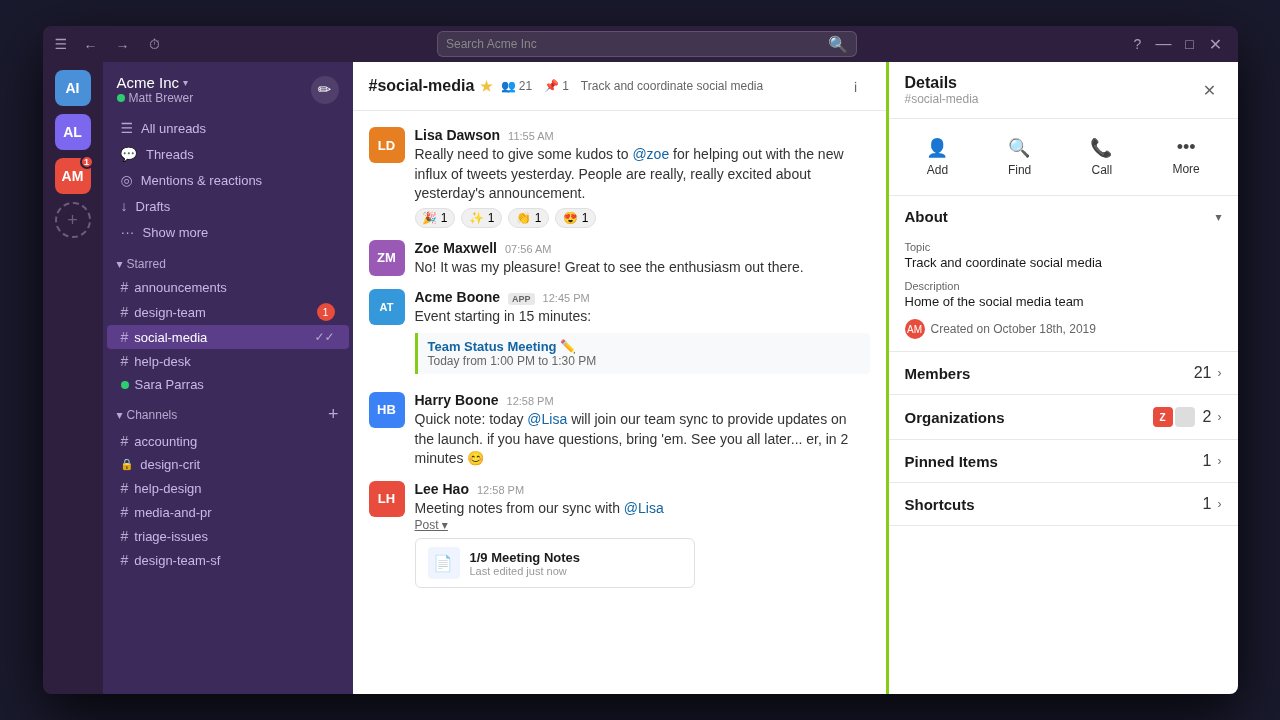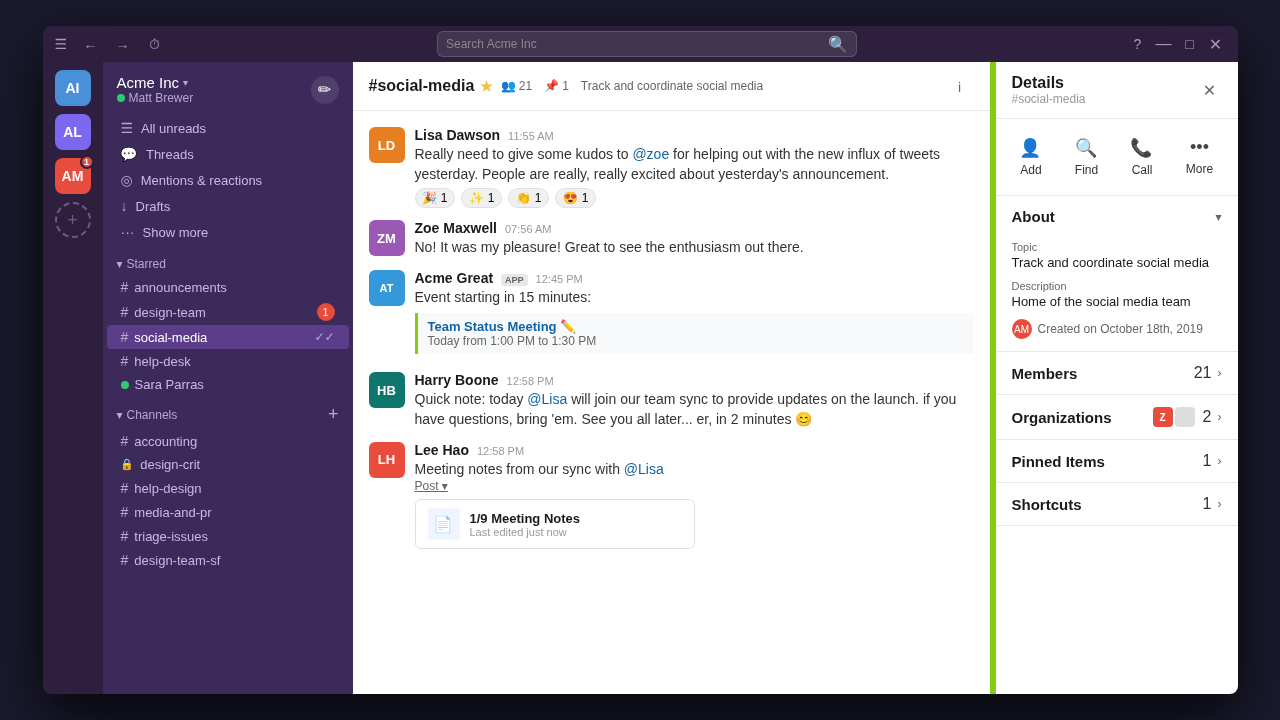--- a/index.html
+++ b/index.html
@@ -311,21 +311,21 @@
     .avatar {
       width: 36px; height: 36px;
       border-radius: 6px;
       flex-shrink: 0;
       display: flex; align-items: center; justify-content: center;
       font-size: 13px; font-weight: bold; color: white;
     }
     .avatar.lisa { background: #e67e22; }
     .avatar.zoe { background: #9b59b6; }
     .avatar.acme { background: #3498db; font-size: 11px; }
-    .avatar.harry { background: #0f766e; }
+    .avatar.harry { background: #3b82f6; }
     .avatar.lee { background: #e74c3c; }
     .msg-content { flex: 1; }
     .msg-header {
       display: flex;
       align-items: baseline;
       gap: 8px;
       margin-bottom: 2px;
     }
     .msg-name { font-weight: 700; color: #1a1a1a; font-size: 14px; }
     .msg-app-badge {
@@ -379,23 +379,23 @@
       border-radius: 4px;
       display: flex; align-items: center; justify-content: center;
       color: #1264a3; font-size: 16px;
     }
     .file-info { flex: 1; }
     .file-name { font-size: 13px; font-weight: 600; color: #1a1a1a; }
     .file-meta { font-size: 11px; color: #999; }
     .post-link { color: #666; font-size: 12px; margin-bottom: 4px; cursor: pointer; text-decoration: underline; }
     
     .details-panel {
-      width: 248px;
+      width: 352px;
       background: white;
-      border-left: 6px solid #84cc16;
+      border-left: 3px solid #84cc16;
       display: flex;
       flex-direction: column;
       flex-shrink: 0;
     }
     .details-header {
       padding: 12px 16px;
       border-bottom: 1px solid #e8e8e8;
       display: flex;
       align-items: center;
       justify-content: space-between;
@@ -661,21 +661,21 @@
               <span class="msg-time">07:56 AM</span>
             </div>
             <div class="msg-text">No! It was my pleasure! Great to see the enthusiasm out there.</div>
           </div>
         </div>
 
         <div class="message">
           <div class="avatar acme">AT</div>
           <div class="msg-content">
             <div class="msg-header">
-              <span class="msg-name">Acme Great</span>
+              <span class="msg-name">Acme Boone</span>
               <span class="msg-app-badge">APP</span>
               <span class="msg-time">12:45 PM</span>
             </div>
             <div class="msg-text">Event starting in 15 minutes:</div>
             <div class="quoted-block">
               <div class="quoted-title">Team Status Meeting ✏️</div>
               <div class="quoted-sub">Today from 1:00 PM to 1:30 PM</div>
             </div>
           </div>
         </div>

